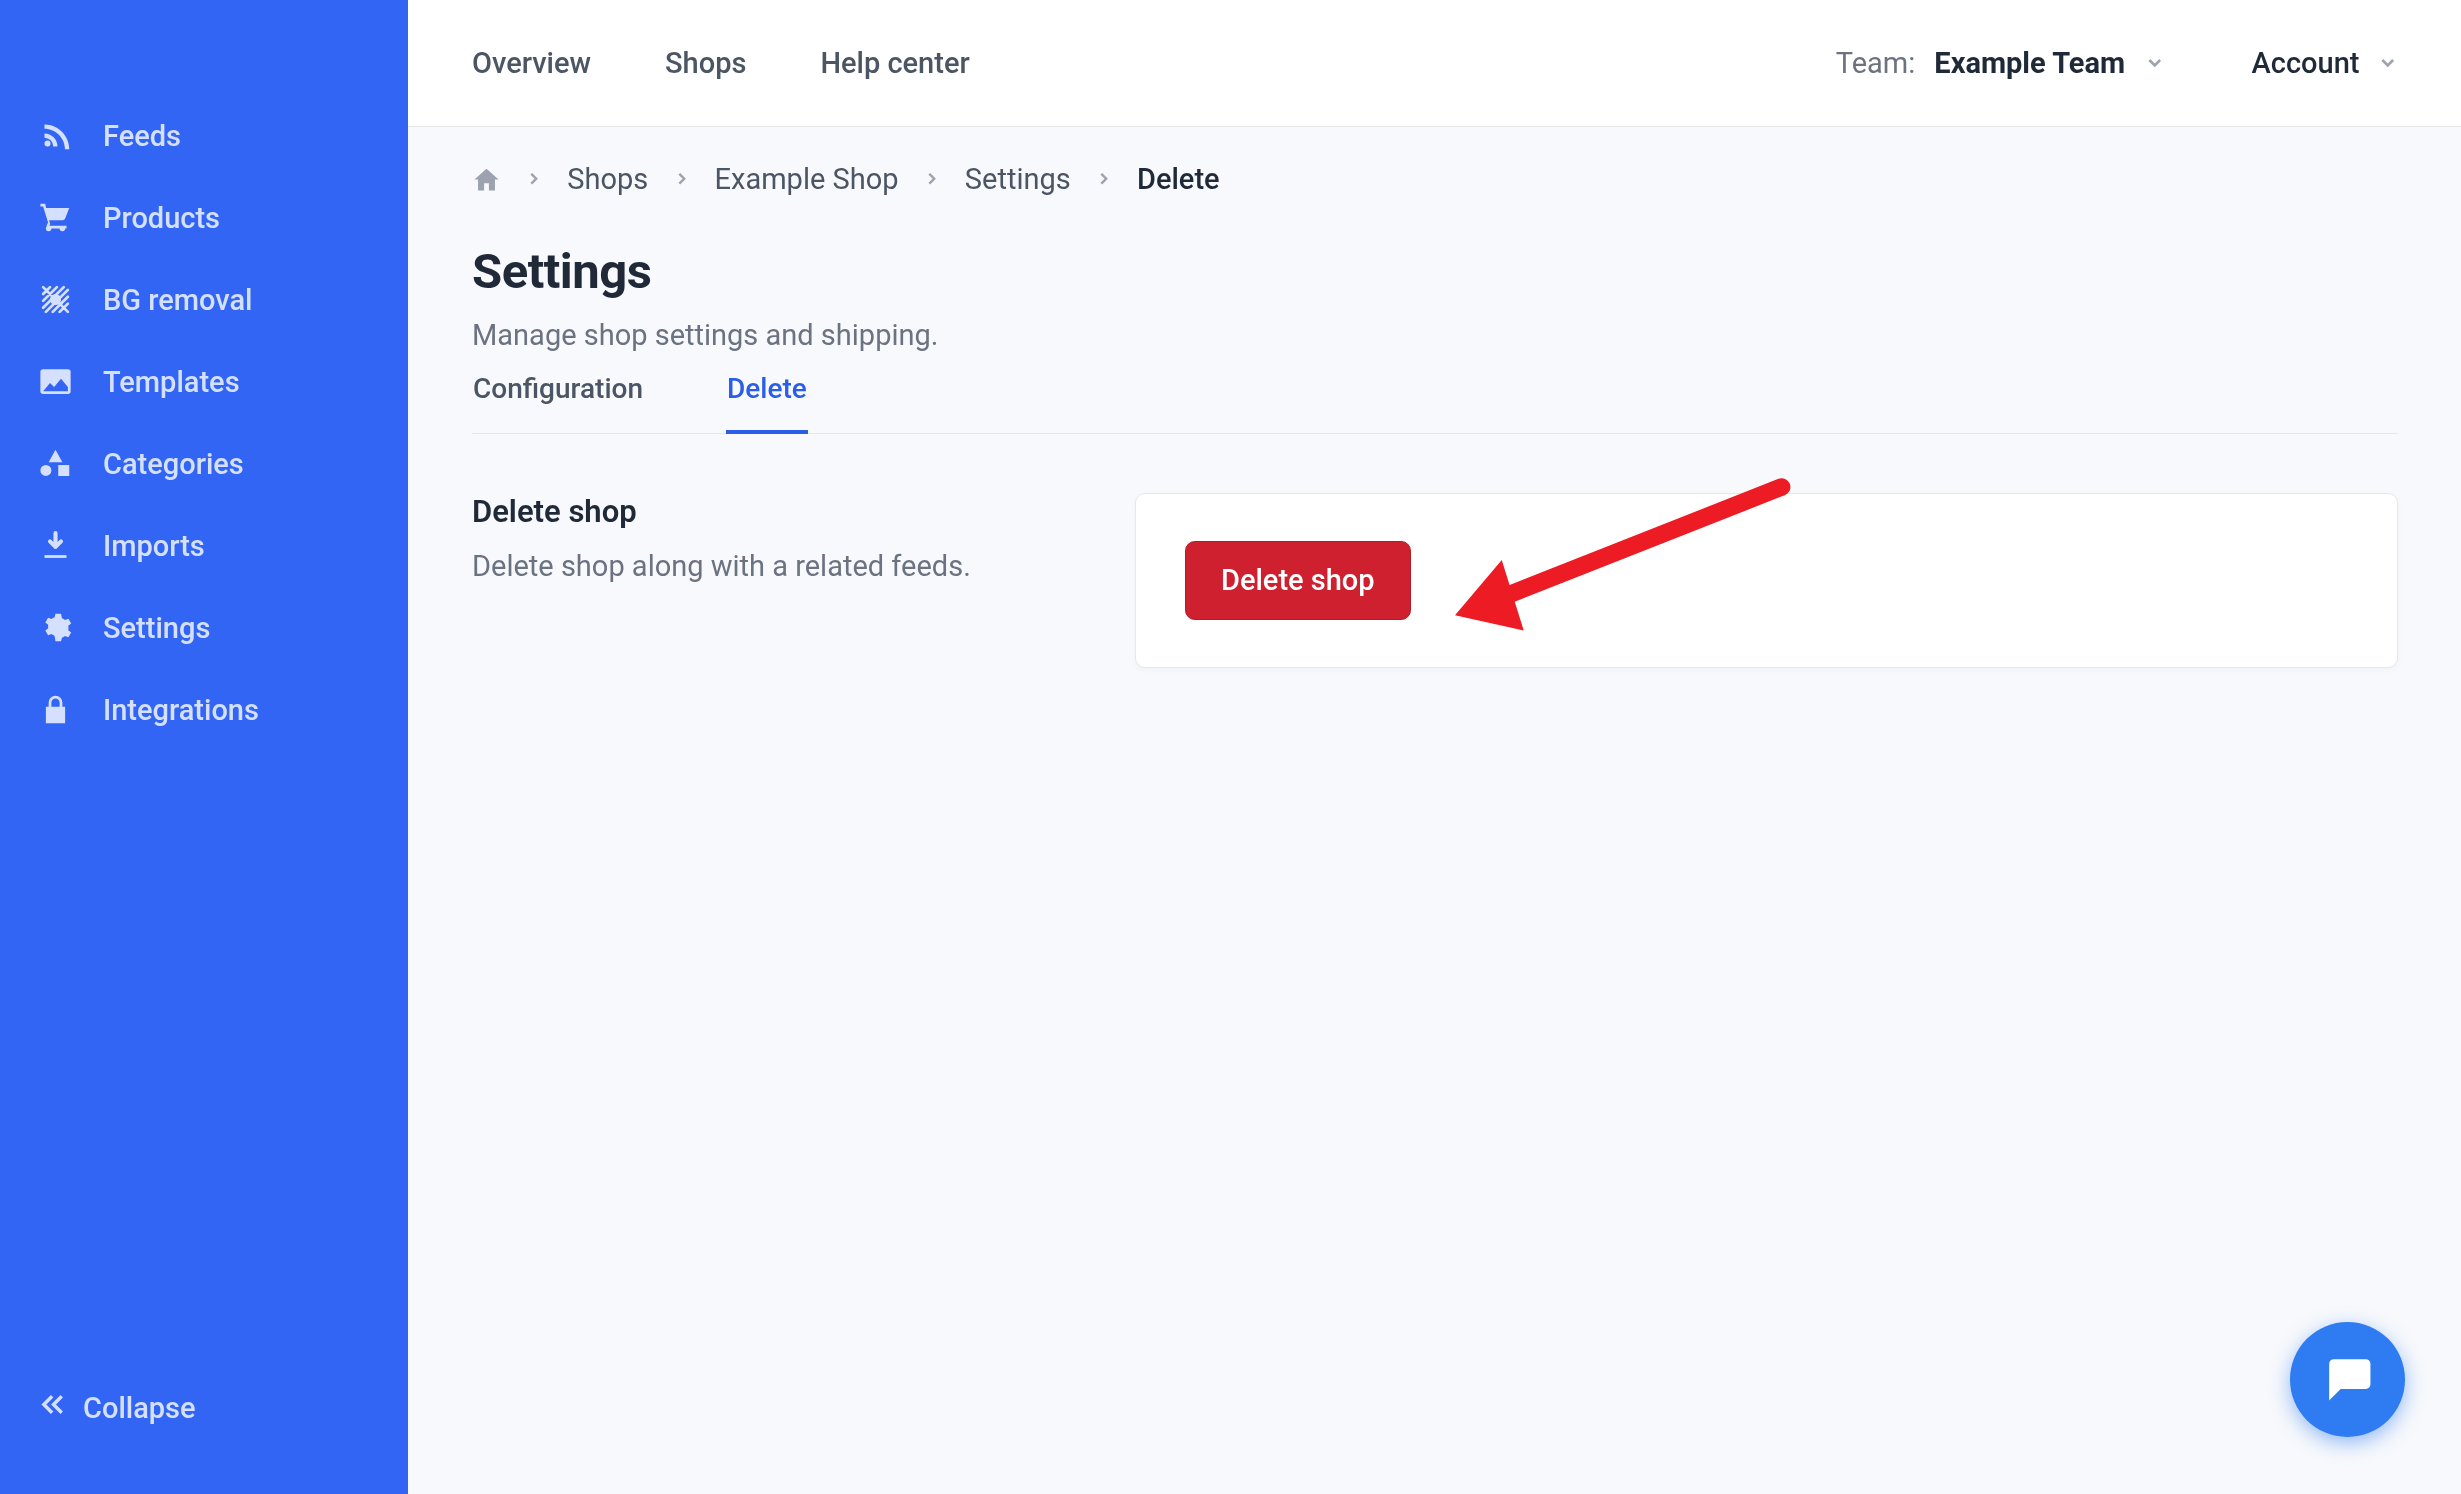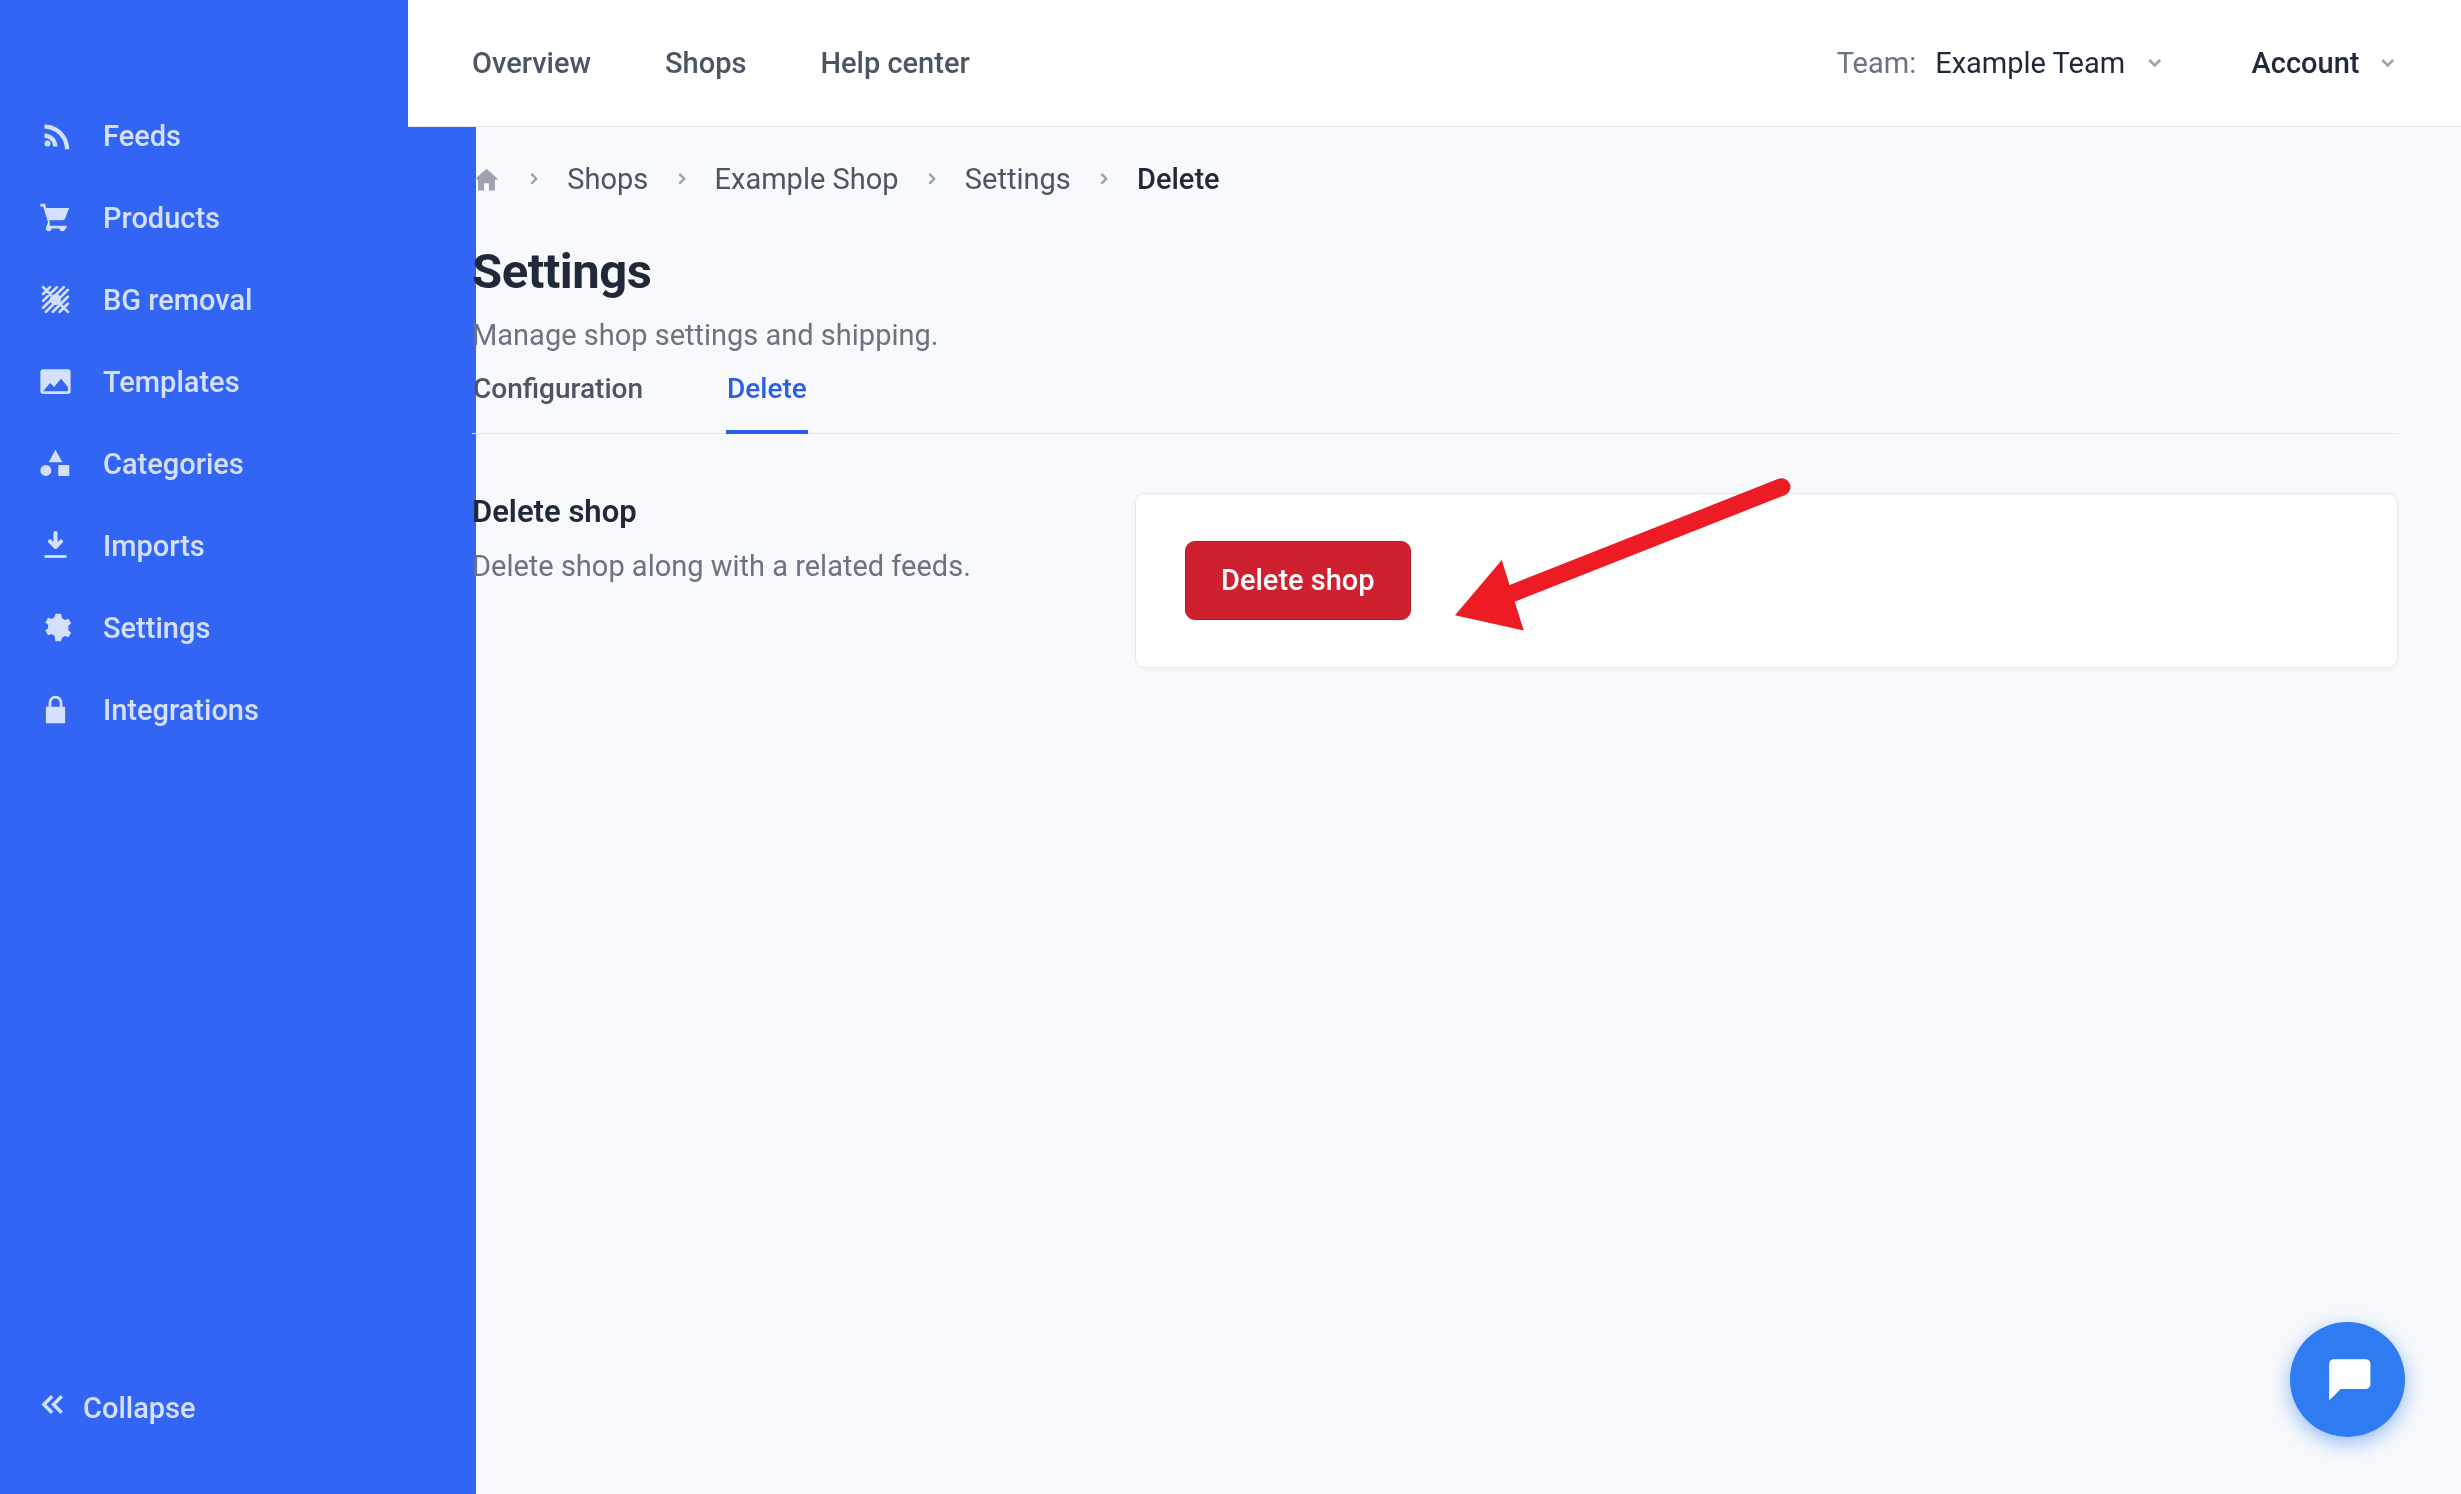--- a/index.html
+++ b/index.html
@@ -11,37 +11,37 @@
     --text-mid:#4b5563;
     --border:#e5e7eb;
     --red:#cf202f;
     --red-border:#b31b28;
     --bg:#f7f9fc;
   }
   *{box-sizing:border-box;margin:0;padding:0;font-family:-apple-system,BlinkMacSystemFont,"Segoe UI",Roboto,Helvetica,Arial,sans-serif;}
   body{width:2462px;height:1494px;overflow:hidden;background:var(--bg);position:relative;}
 
   
-  .sidebar{position:absolute;left:0;top:0;width:476px;height:1494px;background:var(--blue);display:flex;flex-direction:column;padding:117px 8px 39px 0;}
+  .sidebar{position:absolute;left:0;top:0;width:408px;height:1494px;background:var(--blue);display:flex;flex-direction:column;padding:117px 8px 39px 0;}
   .sidebar-nav{flex:1;display:flex;flex-direction:column;gap:45px;padding:0 37px;}
   .sidebar-item{display:flex;align-items:center;gap:29px;color:var(--sidebar-text);font-size:29px;font-weight:500;cursor:pointer;}
   .sidebar-item .icon{width:37px;height:37px;display:flex;align-items:center;justify-content:center;flex:0 0 37px;}
   .sidebar-item svg{width:33px;height:33px;fill:var(--sidebar-text);}
   .sidebar-footer{padding:0 37px 27px 37px;}
   .collapse-btn{display:flex;align-items:center;gap:13px;color:var(--sidebar-text);font-size:29px;font-weight:500;cursor:pointer;}
   .collapse-btn svg{width:33px;height:33px;stroke:var(--sidebar-text);fill:none;stroke-width:2.5;}
 
   
   .topbar{position:absolute;left:408px;top:0;right:0;height:127px;background:#fff;border-bottom:1px solid var(--border);display:flex;align-items:center;padding:8px 64px;}
   .topnav{display:flex;gap:74px;}
   .topnav-item{font-size:29px;color:var(--text-mid);font-weight:500;cursor:pointer;}
   .topbar-right{margin-left:auto;display:flex;align-items:center;gap:86px;}
   .team-sel{display:flex;align-items:center;gap:19px;font-size:29px;cursor:pointer;}
   .team-sel .label{color:var(--text-muted);}
-  .team-sel .value{color:var(--text-dark);font-weight:400;}
+  .team-sel .value{color:var(--text-dark);font-weight:700;}
   .account-sel{display:flex;align-items:center;gap:17px;font-size:29px;color:var(--text-dark);font-weight:500;cursor:pointer;}
   .chev{width:21.5px;height:21.5px;stroke:#9ca3af;fill:none;stroke-width:3;}
 
   
   .main{position:absolute;left:408px;top:127px;right:0;bottom:0;padding:35px 64px;}
   .breadcrumb{display:flex;align-items:center;gap:23.4px;font-size:29px;color:var(--text-mid);}
   .breadcrumb .crumb{cursor:pointer;}
   .breadcrumb .crumb.current{color:var(--text-dark);font-weight:500;}
   .breadcrumb svg.bc-sep{width:19.5px;height:19.5px;stroke:#9ca3af;fill:none;stroke-width:3;}
   .breadcrumb svg.home{width:29px;height:29px;fill:#9ca3af;}

